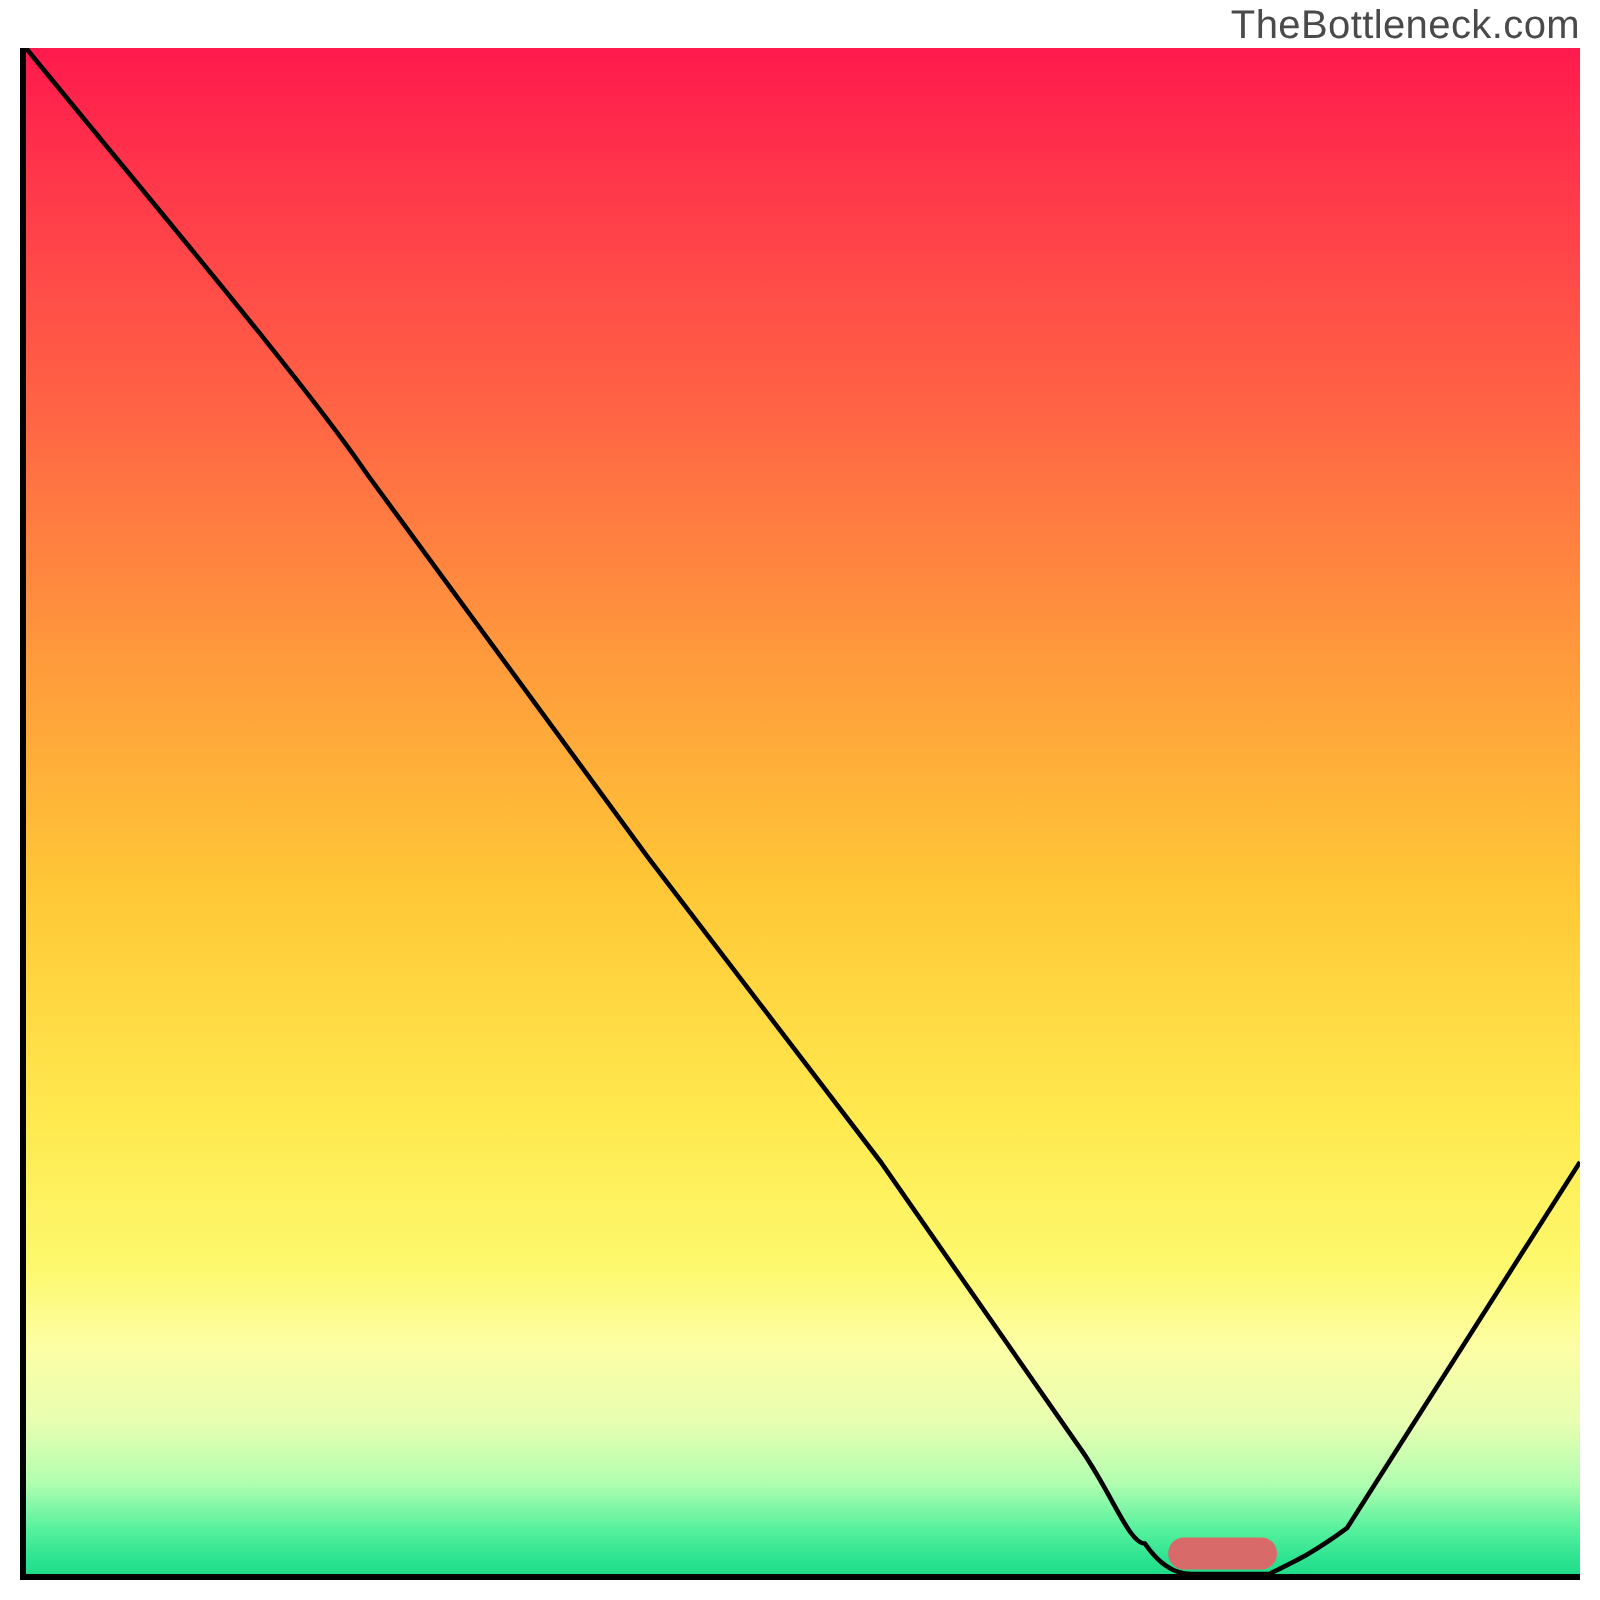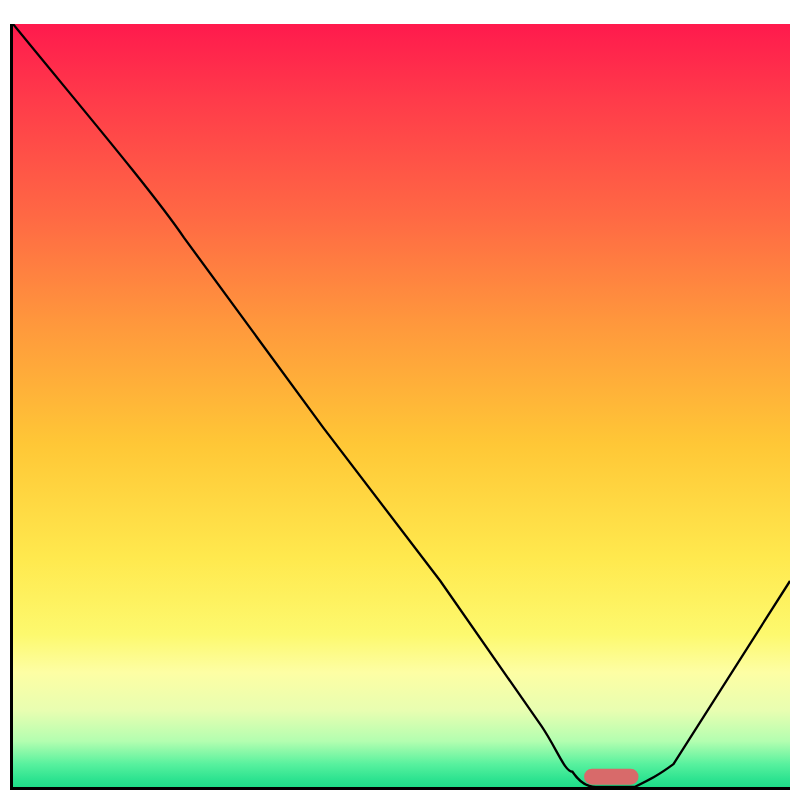--- a/index.html
+++ b/index.html
@@ -71,20 +71,21 @@
   }
   .marker {
     fill: #d86a6a;
     stroke: none;
   }
 </style>
 </head>
 <body>
 
 <div class="chart-wrap">
+  <div class="watermark">TheBottleneck.com</div>
 
   <div class="plot">
     <div class="gradient"></div>
 
     <svg viewBox="0 0 100 100" preserveAspectRatio="none">
 
       <path class="curve" vector-effect="non-scaling-stroke" d="M 0 0 C 8 10, 18 22, 22 28 L 40 53 L 55 73 L 68 92 C 70 95, 71 98, 72 98 C 73 99.5, 74 100, 75 100 L 80 100 C 82 99, 83 98.5, 85 97 L 100 73"></path>
       <rect class="marker" rx="1.0" ry="2.0" y="97.6" width="7" height="2.1" x="73.5"></rect>
     </svg>
   </div>

